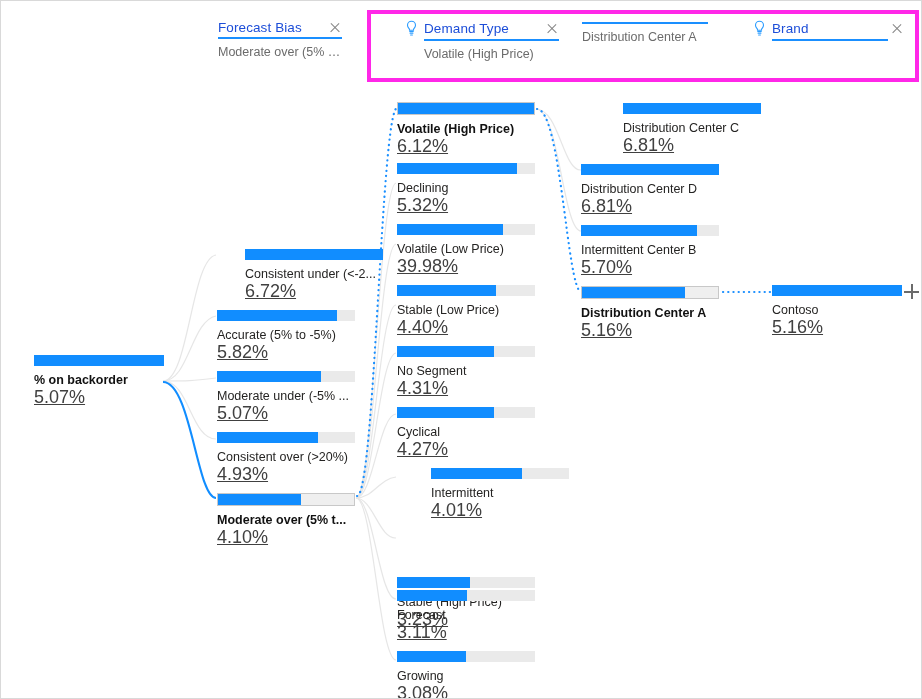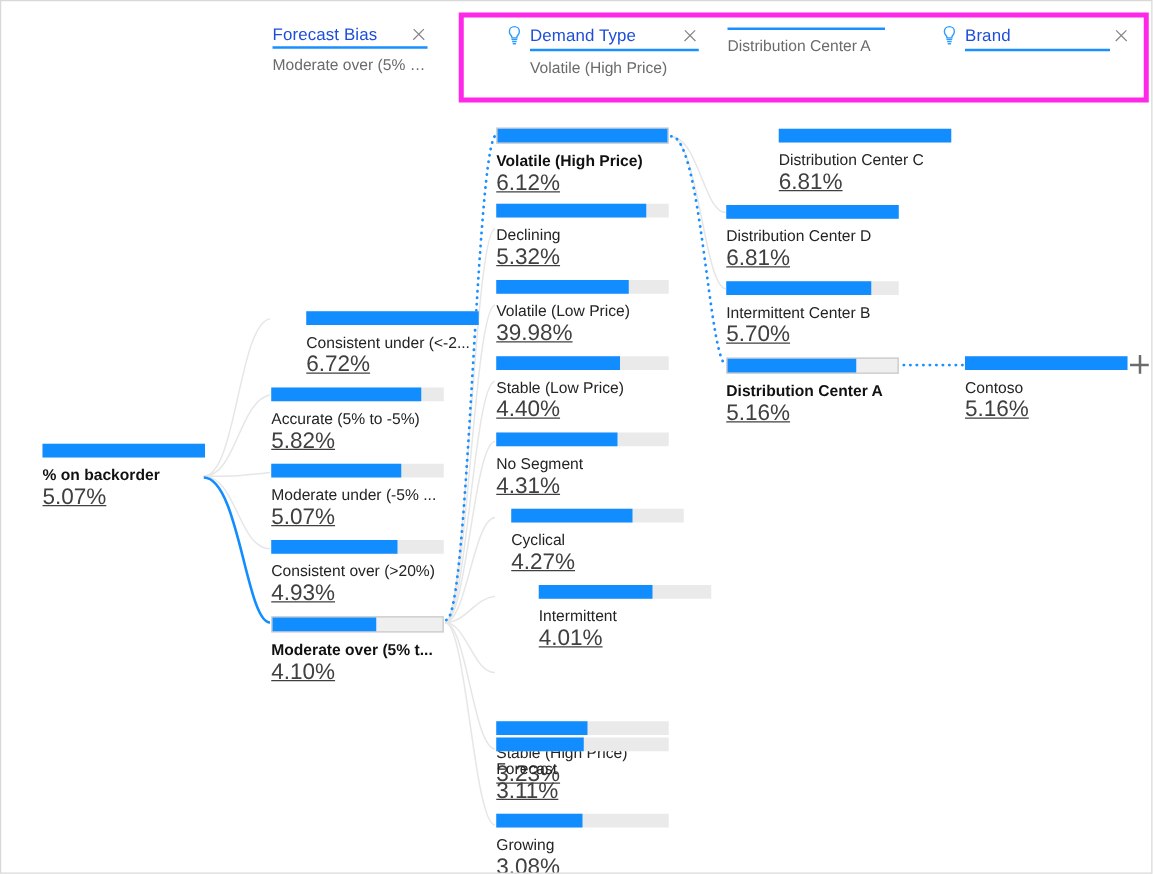--- a/index.html
+++ b/index.html
@@ -228,21 +228,21 @@
         <div class="nm">Stable (Low Price)</div>
         <div class="val">4.40%</div>
       </div>
       <div class="node" style="left: 396px; top: 345px; width: 138px;">
         <div class="bar">
           <div class="fill" style="width: 70%;"></div>
         </div>
         <div class="nm">No Segment</div>
         <div class="val">4.31%</div>
       </div>
-      <div class="node" style="left: 396px; top: 406px; width: 138px; margin-left: 12px;">
+      <div class="node" style="left: 396px; top: 406px; width: 138px;">
         <div class="bar">
           <div class="fill" style="width: 70%;"></div>
         </div>
         <div class="nm">Cyclical</div>
         <div class="val">4.27%</div>
       </div>
       <div class="node" style="left: 396px; top: 467px; width: 138px; margin-left: 34px;">
         <div class="bar">
           <div class="fill" style="width: 66%;"></div>
         </div>

